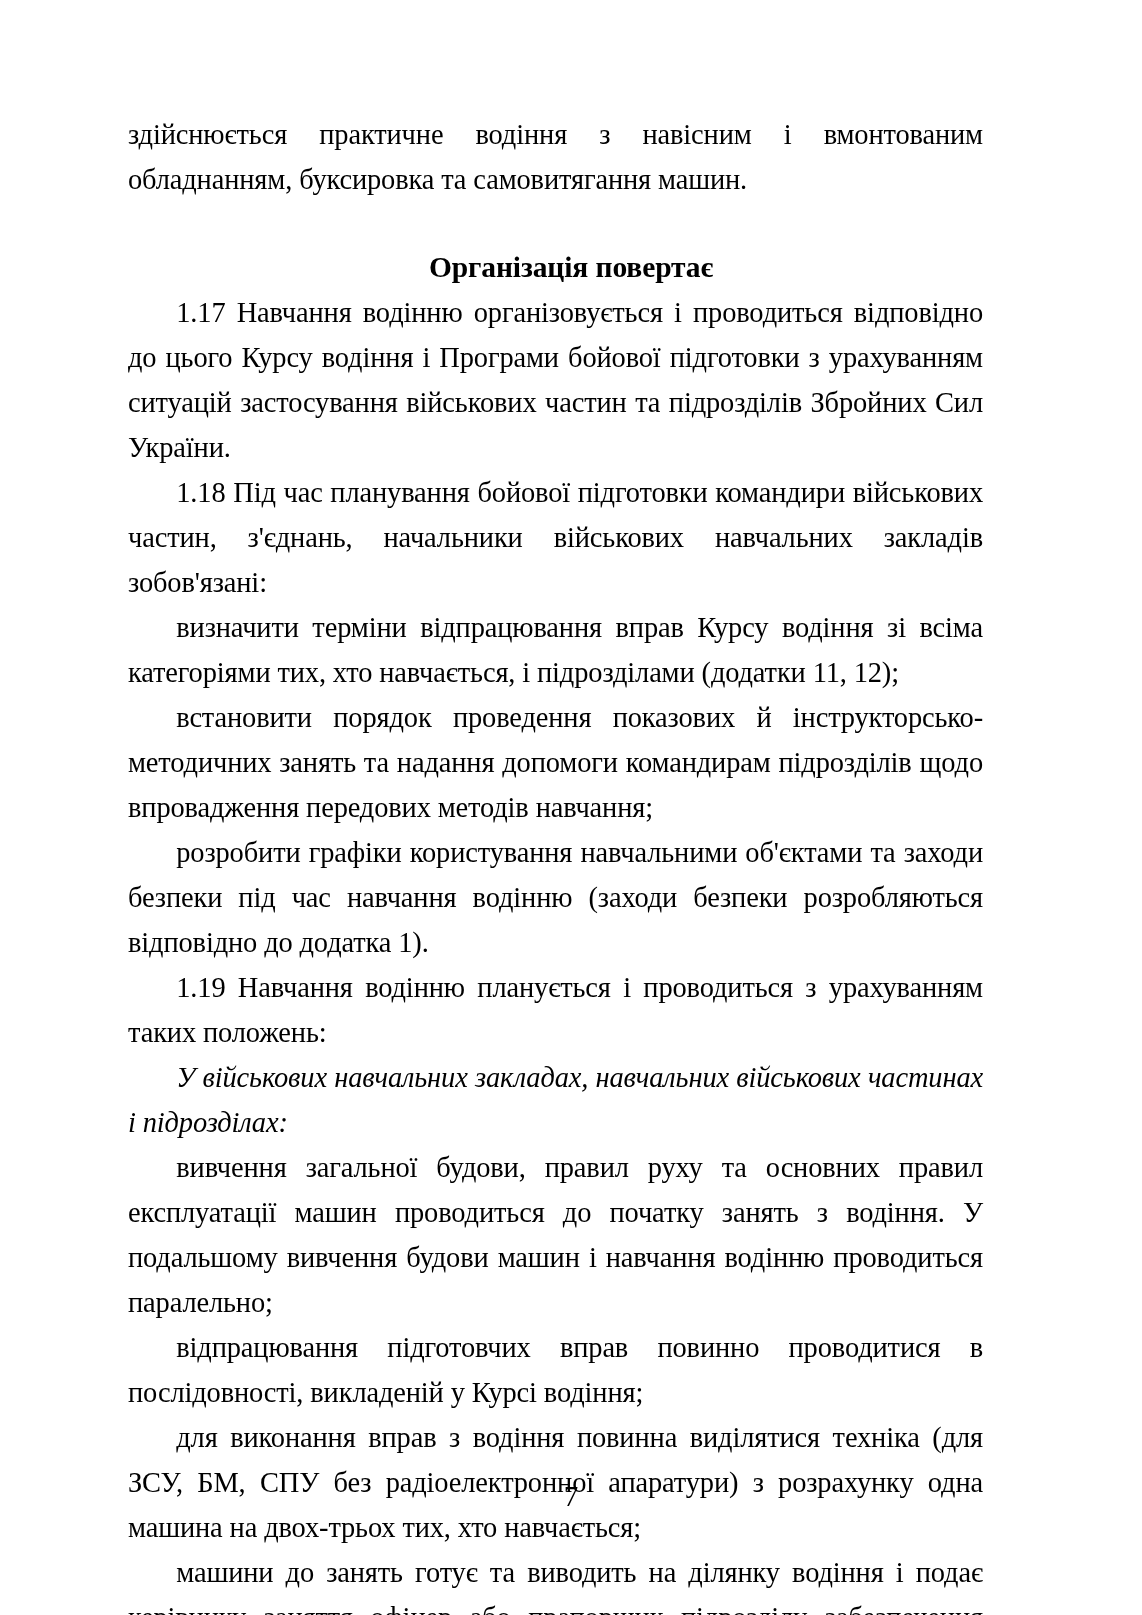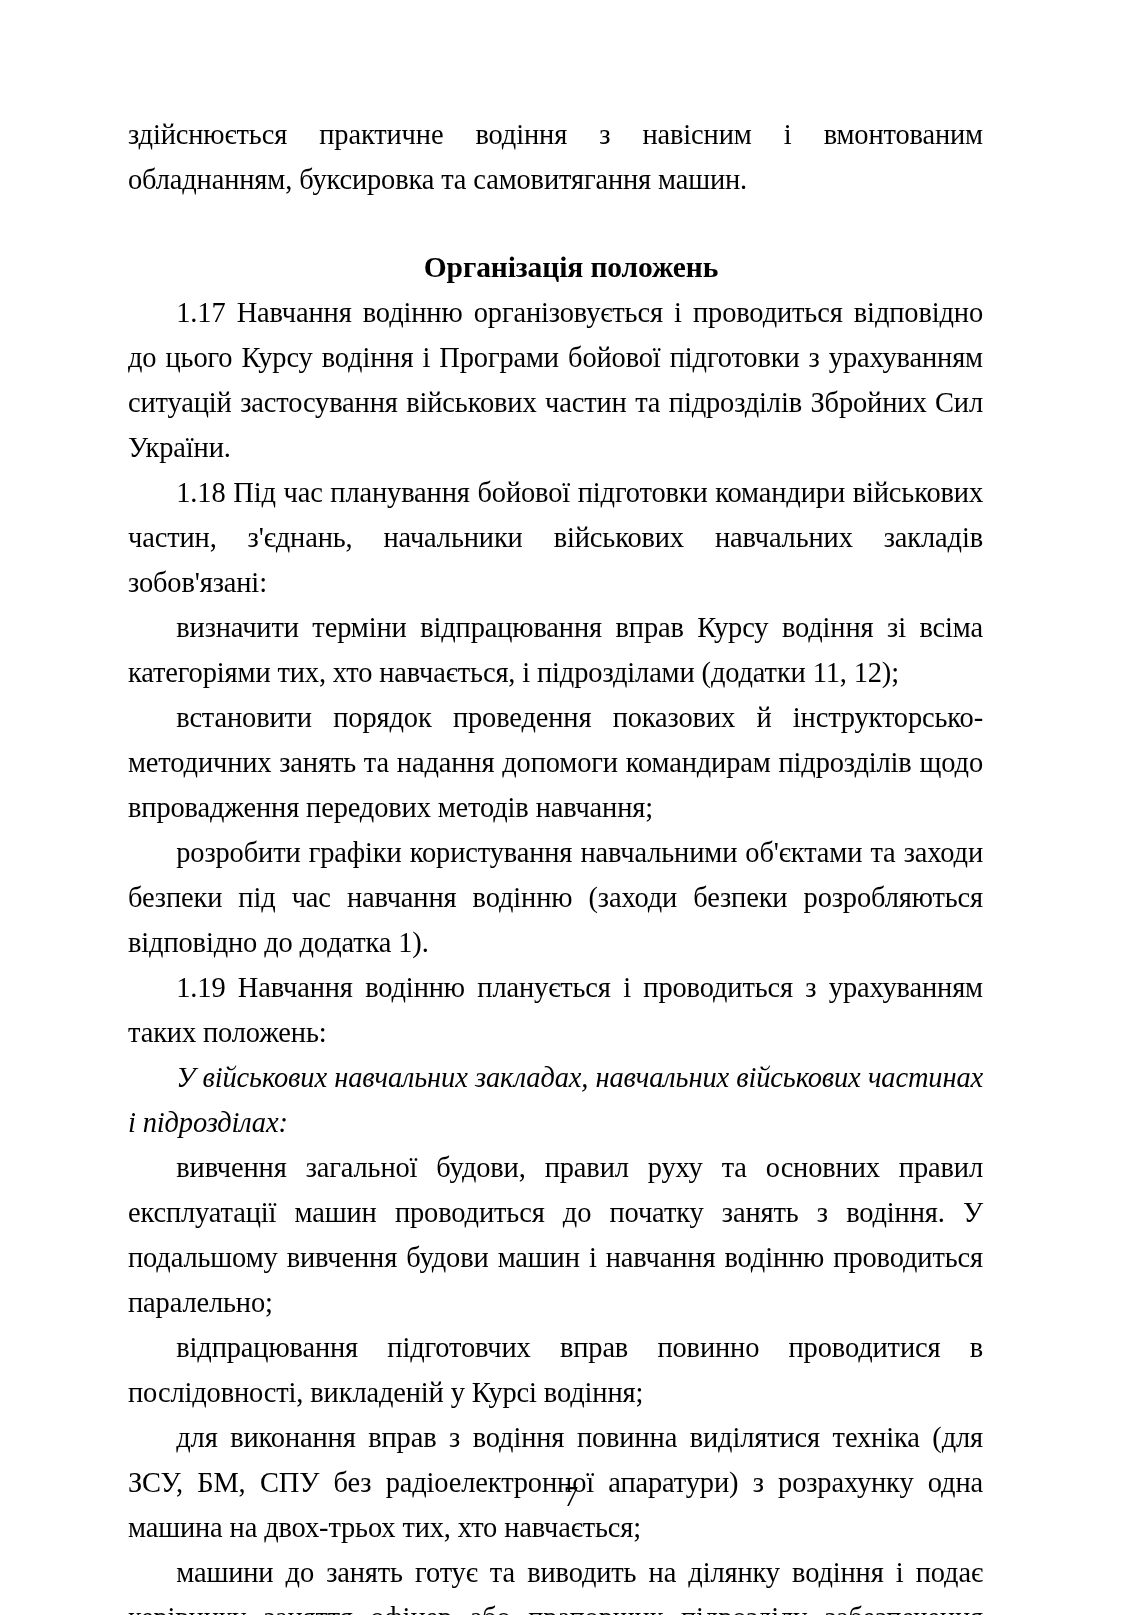--- a/index.html
+++ b/index.html
@@ -93,21 +93,21 @@
 <body>
 
 <div id="page">
 
   <div id="content">
 
     <p class="para noindent last-line-left">здійснюється практичне водіння з навісним і вмонтованим обладнанням, буксировка та самовитягання машин.</p>
 
     <div class="gap-heading-top"></div>
 
-    <p class="heading">Організація положень</p>
+    <p class="heading">Організація повертає</p>
 
     <p class="para indent last-line-left">1.17 Навчання водінню організовується і проводиться відповідно до цього Курсу водіння і Програми бойової підготовки з урахуванням ситуацій застосування військових частин та підрозділів Збройних Сил України.</p>
 
     <p class="para indent last-line-left">1.18 Під час планування бойової підготовки командири військових частин, з'єднань, начальники військових навчальних закладів зобов'язані:</p>
 
     <p class="para indent last-line-left">визначити терміни відпрацювання вправ Курсу водіння зі всіма категоріями тих, хто навчається, і підрозділами (додатки 11, 12);</p>
 
     <p class="para indent last-line-left">встановити порядок проведення показових й інструкторсько-методичних занять та надання допомоги командирам підрозділів щодо впровадження передових методів навчання;</p>
 
     <p class="para indent last-line-left">розробити графіки користування навчальними об'єктами та заходи безпеки під час навчання водінню (заходи безпеки розробляються відповідно до додатка 1).</p>

